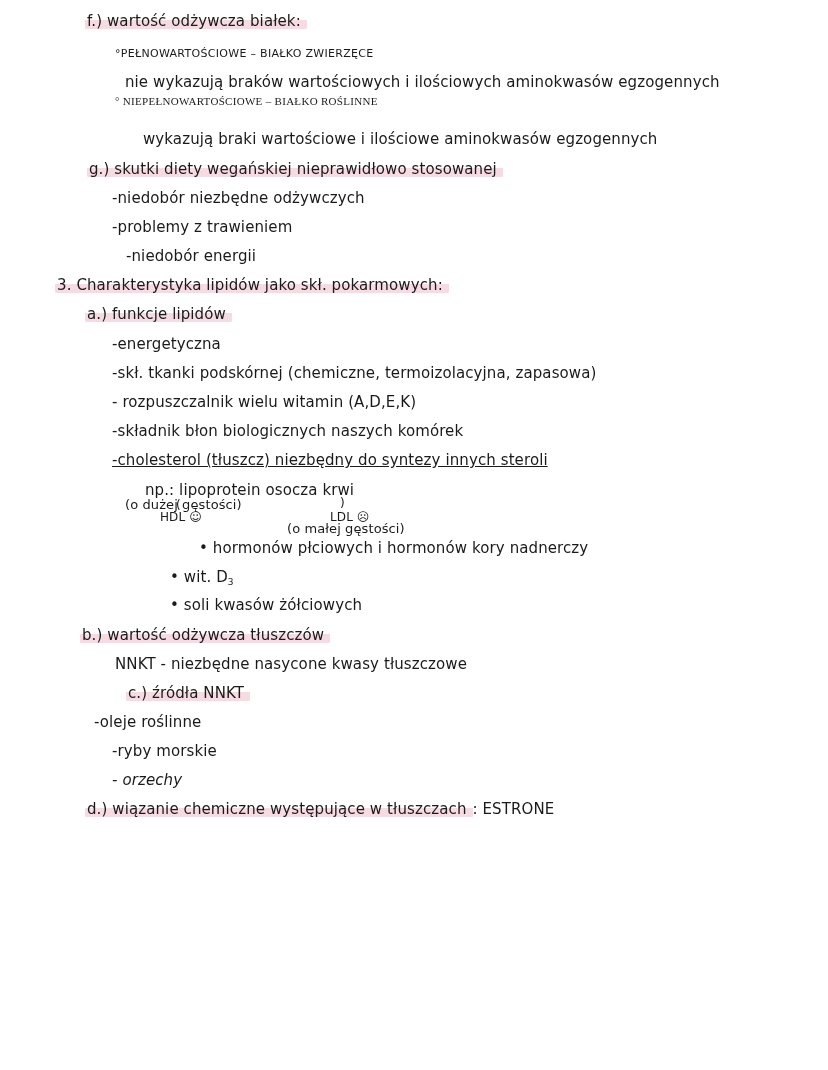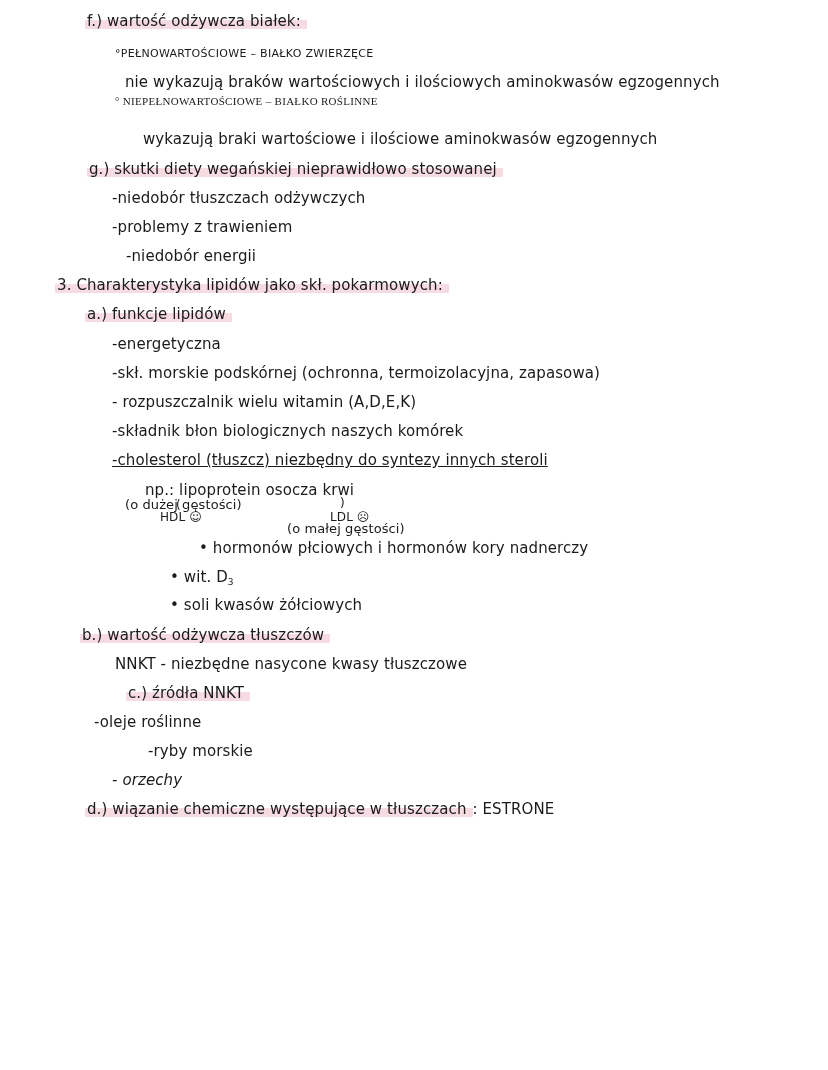--- a/index.html
+++ b/index.html
@@ -29,33 +29,33 @@
     <span class="hl">f.) wartość odżywcza białek:</span>
   </div>
   <div class="line caps" style="left:115px;top:48px;">°PEŁNOWARTOŚCIOWE – BIAŁKO ZWIERZĘCE</div>
   <div class="line" style="left:125px;top:75px;">nie wykazują braków wartościowych i ilościowych aminokwasów egzogennych</div>
   <div class="line caps" style="left:115px;top:96px;font-family:Liberation Serif, serif;">° NIEPEŁNOWARTOŚCIOWE – BIAŁKO ROŚLINNE</div>
   <div class="line" style="left:143px;top:132px;">wykazują braki wartościowe i ilościowe aminokwasów egzogennych</div>
 
   <div class="line" style="left:87px;top:162px;">
     <span class="hl">g.) skutki diety wegańskiej nieprawidłowo stosowanej</span>
   </div>
-  <div class="line" style="left:112px;top:191px;">-niedobór tłuszczach odżywczych</div>
+  <div class="line" style="left:112px;top:191px;">-niedobór niezbędne odżywczych</div>
   <div class="line" style="left:112px;top:220px;">-problemy z trawieniem</div>
   <div class="line" style="left:112px;top:249px;margin-left:14px;">-niedobór energii</div>
 
   <div class="line" style="left:55px;top:278px;">
     <span class="hl">3. Charakterystyka lipidów jako skł. pokarmowych:</span>
   </div>
 
   <div class="line" style="left:85px;top:307px;">
     <span class="hl">a.) funkcje lipidów</span>
   </div>
   <div class="line" style="left:112px;top:337px;">-energetyczna</div>
-  <div class="line" style="left:112px;top:366px;">-skł. morskie podskórnej (ochronna, termoizolacyjna, zapasowa)</div>
+  <div class="line" style="left:112px;top:366px;">-skł. tkanki podskórnej (chemiczne, termoizolacyjna, zapasowa)</div>
   <div class="line" style="left:112px;top:395px;">- rozpuszczalnik wielu witamin (A,D,E,K)</div>
   <div class="line" style="left:112px;top:424px;">-składnik błon biologicznych naszych komórek</div>
   <div class="line" style="left:112px;top:453px;text-decoration:underline;">-cholesterol (tłuszcz) niezbędny do syntezy innych steroli</div>
 
   <div class="line" style="left:145px;top:483px;">np.: lipoprotein osocza krwi</div>
   <div class="line tiny" style="left:176px;top:499px;">(</div>
   <div class="line tiny" style="left:340px;top:497px;">)</div>
   <div class="line tiny" style="left:160px;top:511px;">HDL ☺</div>
   <div class="line small" style="left:125px;top:498px;">(o dużej gęstości)</div>
   <div class="line tiny" style="left:330px;top:511px;">LDL ☹</div>
@@ -69,20 +69,20 @@
 
   <div class="line" style="left:80px;top:628px;">
     <span class="hl">b.) wartość odżywcza tłuszczów</span>
   </div>
   <div class="line" style="left:115px;top:657px;">NNKT - niezbędne nasycone kwasy tłuszczowe</div>
 
   <div class="line" style="left:83px;top:686px;margin-left:43px;">
     <span class="hl">c.) źródła NNKT</span>
   </div>
   <div class="line" style="left:94px;top:715px;">-oleje roślinne</div>
-  <div class="line" style="left:112px;top:744px;margin-left:36px;">-ryby morskie</div>
+  <div class="line" style="left:112px;top:744px;">-ryby morskie</div>
   <div class="line" style="left:112px;top:773px;font-style:italic;">- orzechy</div>
 
   <div class="line" style="left:85px;top:802px;">
     <span class="hl">d.) wiązanie chemiczne występujące w tłuszczach</span><span>: ESTRONE</span>
   </div>
 
 </div>
 
 </body></html>

